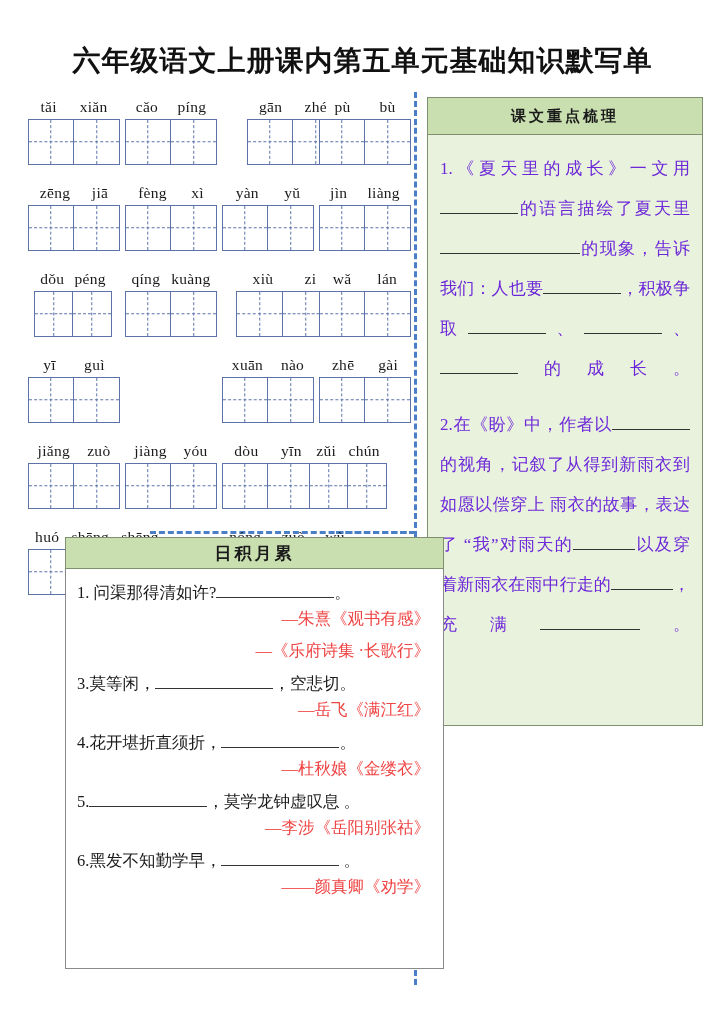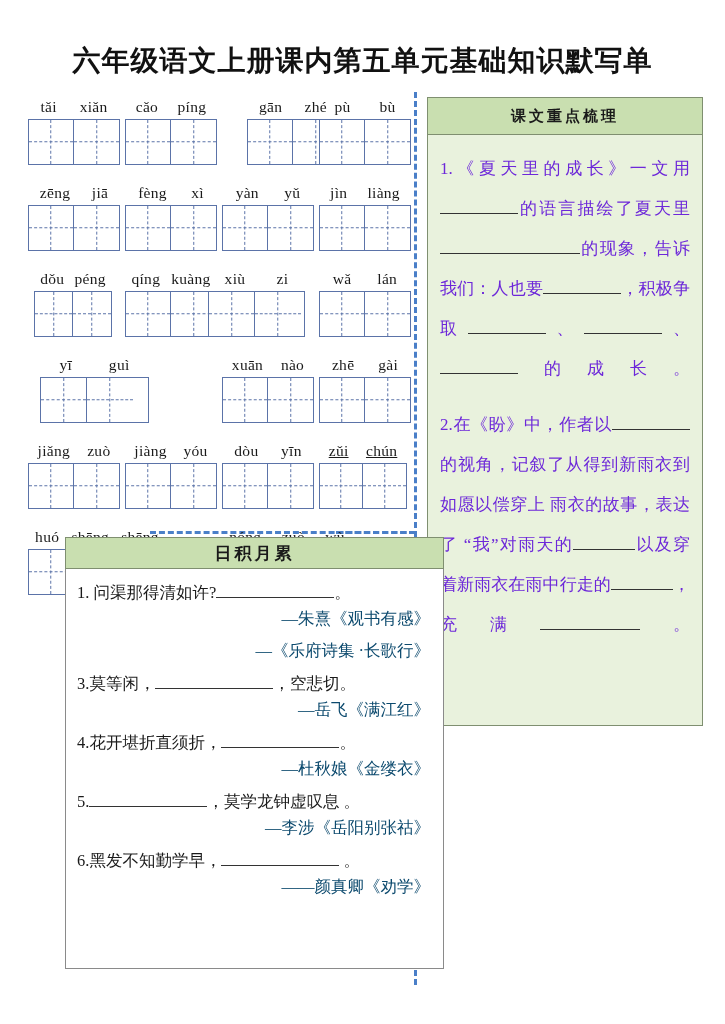--- a/index.html
+++ b/index.html
@@ -146,21 +146,21 @@
   .poem-line .blank {
     display: inline-block;
     border-bottom: 1.3px solid #333;
     vertical-align: baseline;
   }
   .poem-attr {
     font-family: "Liberation Serif", "DejaVu Serif", serif;
     font-size: 16.5px;
     line-height: 26px;
     text-align: right;
-    color: #0c4a6e;
+    color: #ef4444;
     white-space: nowrap;
     padding-right: 2px;
   }
 
   
   #key-panel {
     position: absolute;
     left: 427px; top: 97px;
     width: 276px;
   }
@@ -296,21 +296,21 @@
       <div class="word-group" style="left: 97px; width: 92px;">
         <div class="word-pinyin">
           <span>qíng</span>
           <span>kuàng</span>
         </div>
         <div class="tianzi">
           <div class="cell"></div>
           <div class="cell"></div>
         </div>
       </div>
-      <div class="word-group" style="left: 180px; width: 97px;">
+      <div class="word-group" style="left: 208px; width: 97px;">
         <div class="word-pinyin">
           <span>xiù</span>
           <span>zi</span>
         </div>
         <div class="tianzi">
           <div class="cell"></div>
           <div class="cell"></div>
         </div>
       </div>
       <div class="word-group" style="left: 291px; width: 92px;">
@@ -318,21 +318,21 @@
           <span>wǎ</span>
           <span>lán</span>
         </div>
         <div class="tianzi">
           <div class="cell"></div>
           <div class="cell"></div>
         </div>
       </div>
     </div>
     <div class="pinyin-row">
-      <div class="word-group" style="left: 12px; width: 109px;">
+      <div class="word-group" style="left: 0px; width: 92px;">
         <div class="word-pinyin">
           <span>yī</span>
           <span>guì</span>
         </div>
         <div class="tianzi">
           <div class="cell"></div>
           <div class="cell"></div>
         </div>
       </div>
       <div class="word-group" style="left: 291px; width: 92px;">
@@ -380,21 +380,21 @@
       <div class="word-group" style="left: 194px; width: 92px;">
         <div class="word-pinyin">
           <span>dòu</span>
           <span>yīn</span>
         </div>
         <div class="tianzi">
           <div class="cell"></div>
           <div class="cell"></div>
         </div>
       </div>
-      <div class="word-group" style="left: 291px; width: 88px; text-decoration: underline;">
+      <div class="word-group" style="left: 281px; width: 78px;">
         <div class="word-pinyin">
           <span>zǔi</span>
           <span>chún</span>
         </div>
         <div class="tianzi">
           <div class="cell"></div>
           <div class="cell"></div>
         </div>
       </div>
     </div>

